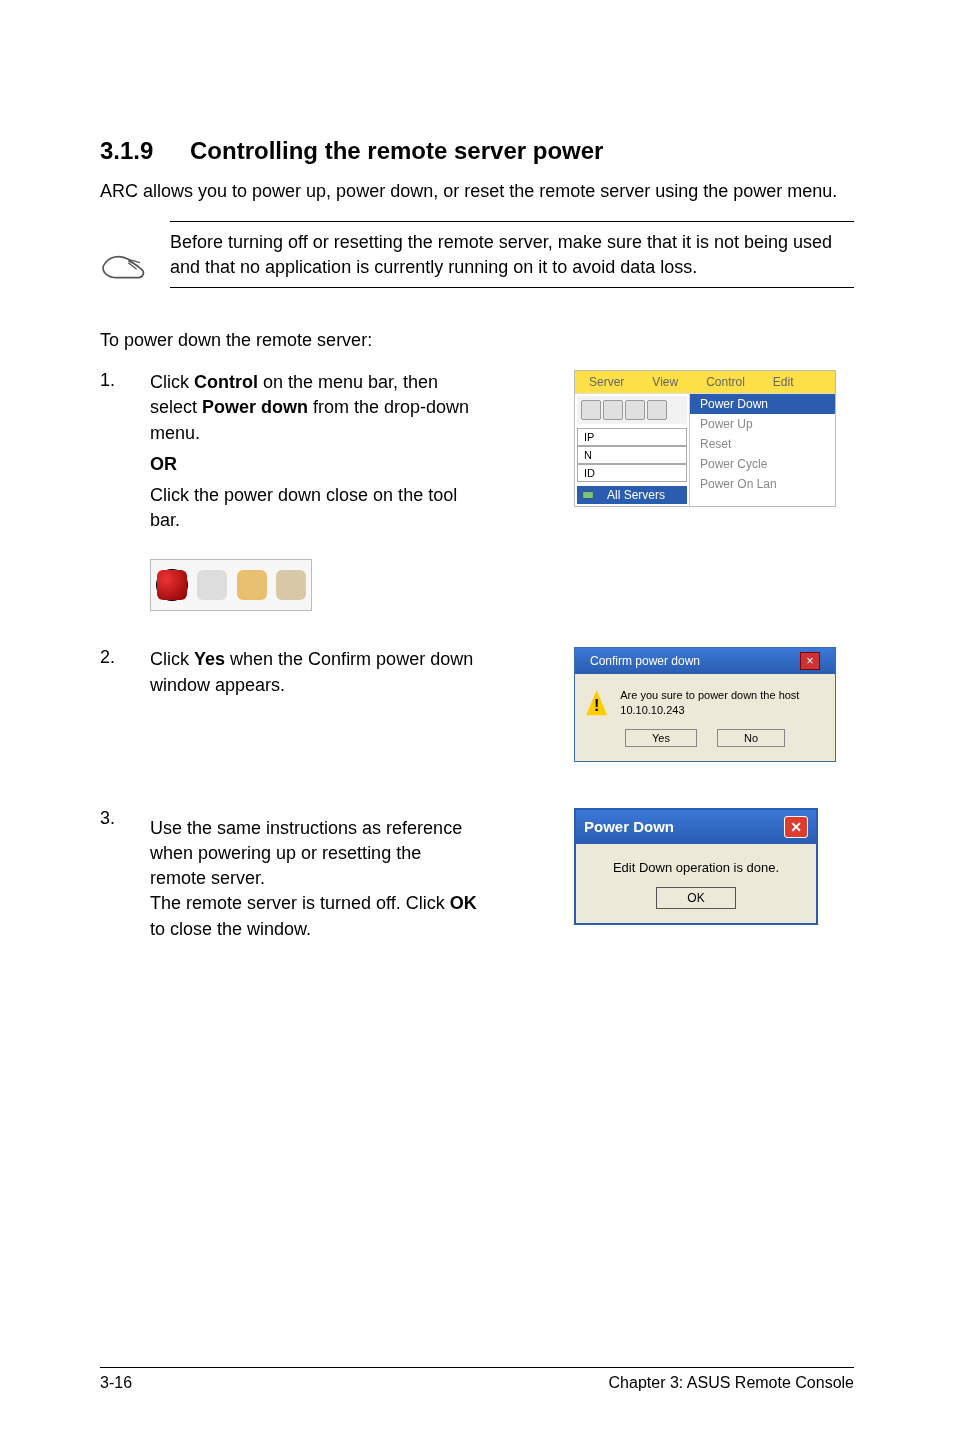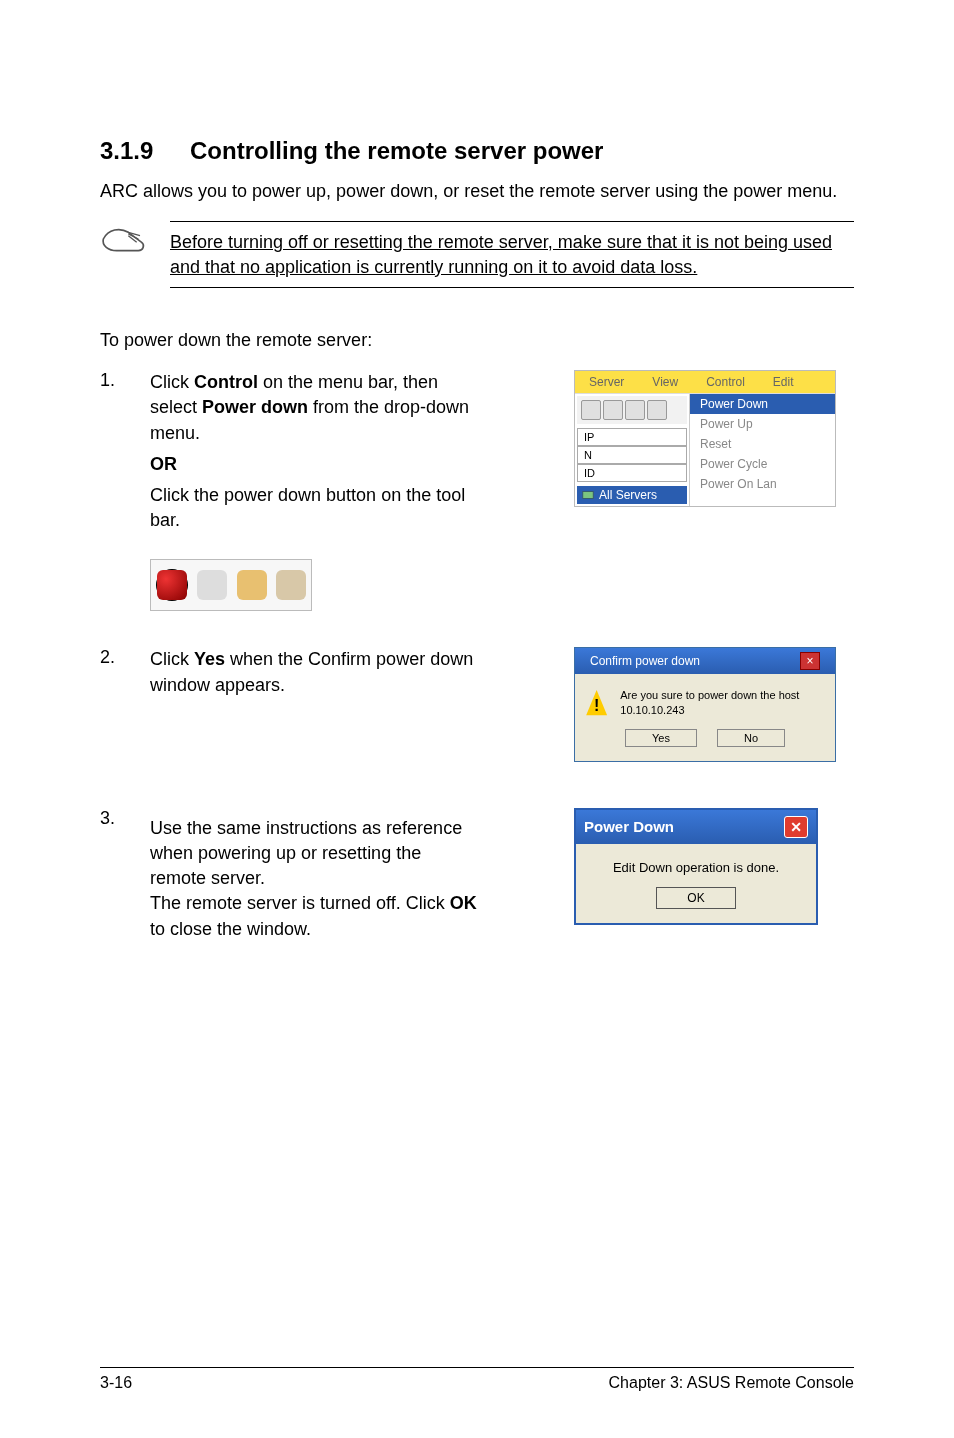--- a/index.html
+++ b/index.html
@@ -17,21 +17,21 @@
     margin-top: 47px;
   }
   h2.section-heading {
     font-size: 24px;
     font-weight: bold;
     margin: 0 0 14px 0;
   }
   h2.section-heading .num { display:inline-block; width: 90px; }
   p.body { font-size: 18px; line-height: 1.35; margin: 0 0 18px 0; }
 
-  .note-block { display:flex; align-items:flex-start; margin: 10px 0 40px 0; text-decoration: underline; }
+  .note-block { display:flex; align-items:flex-end; margin: 10px 0 40px 0; }
   .note-icon { width: 70px; flex-shrink:0; }
   .note-text-wrap { flex:1; border-top:1px solid #000; border-bottom:1px solid #000; padding: 8px 0; }
   .note-text { font-size: 18px; line-height:1.35; }
   .hand-svg { width: 50px; height: 36px; }
 
   .step-row { display:flex; align-items:flex-start; margin-bottom: 26px; }
   .step-num { width: 50px; font-size:18px; }
   .step-text { font-size:18px; line-height:1.4; flex:1; max-width: 330px; }
   .step-right { width: 280px; margin-left: auto; }
 
@@ -52,21 +52,21 @@
     width: 110px; background:#fff; border-right:1px solid #ccc; padding:2px;
   }
   .win-left-top {
     background:#f2f2f2; padding:4px; display:flex; gap:6px; align-items:center;
   }
   .mini-icons { display:flex; gap:2px; }
   .mini-icon { width:18px; height:18px; background:#e0e0e0; border:1px solid #999; border-radius:2px; }
   .tabsrow { display:flex; margin-top:4px;flex-direction:column; }
   .tabcell { border:1px solid #aaa; padding:2px 6px; font-size:11px; }
   .all-servers {
-    background:#2a5db0; color:#fff; padding:2px 4px; margin-top:4px; display:flex; align-items:center; gap:4px;
+    background:#2a5db0; color:#fff; padding:2px 4px; margin-top:4px; display:flex; align-items:center; gap:12px;
   }
   .srv-icon { width:14px; height:14px; }
   .win-right { flex:1; background:#fff; }
   .dmenu-item { padding:3px 10px; color:#888; }
   .dmenu-item.sel { background:#2a5db0; color:#fff; }
 
   
   .toolbar-fig {
     width: 160px; height: 50px; border:1px solid #bbb; background:#f7f7f7;
     display:flex; align-items:center; justify-content:space-around; margin-left:50px;
@@ -163,21 +163,21 @@
 
   <p class="body">To power down the remote server:</p>
 
   <div class="step-row">
     <div class="step-num">1.</div>
     <div class="step-text">
       <div>
         <span>Click </span><span class="bold">Control</span><span> on the menu bar, then select </span><span class="bold">Power down</span><span> from the drop-down menu.</span>
       </div>
       <div class="bold" style="margin-top:6px">OR</div>
-      <div style="margin-top:6px">Click the power down button on the tool bar.</div>
+      <div style="margin-top:6px">Click the power down close on the tool bar.</div>
     </div>
     <div class="step-right">
       <div class="win-menu">
         <div class="win-menu-bar">
           <div class="mitem">Server</div>
           <div class="mitem">View</div>
           <div class="mitem">Control</div>
           <div class="mitem">Edit</div>
         </div>
         <div class="win-menu-body">

